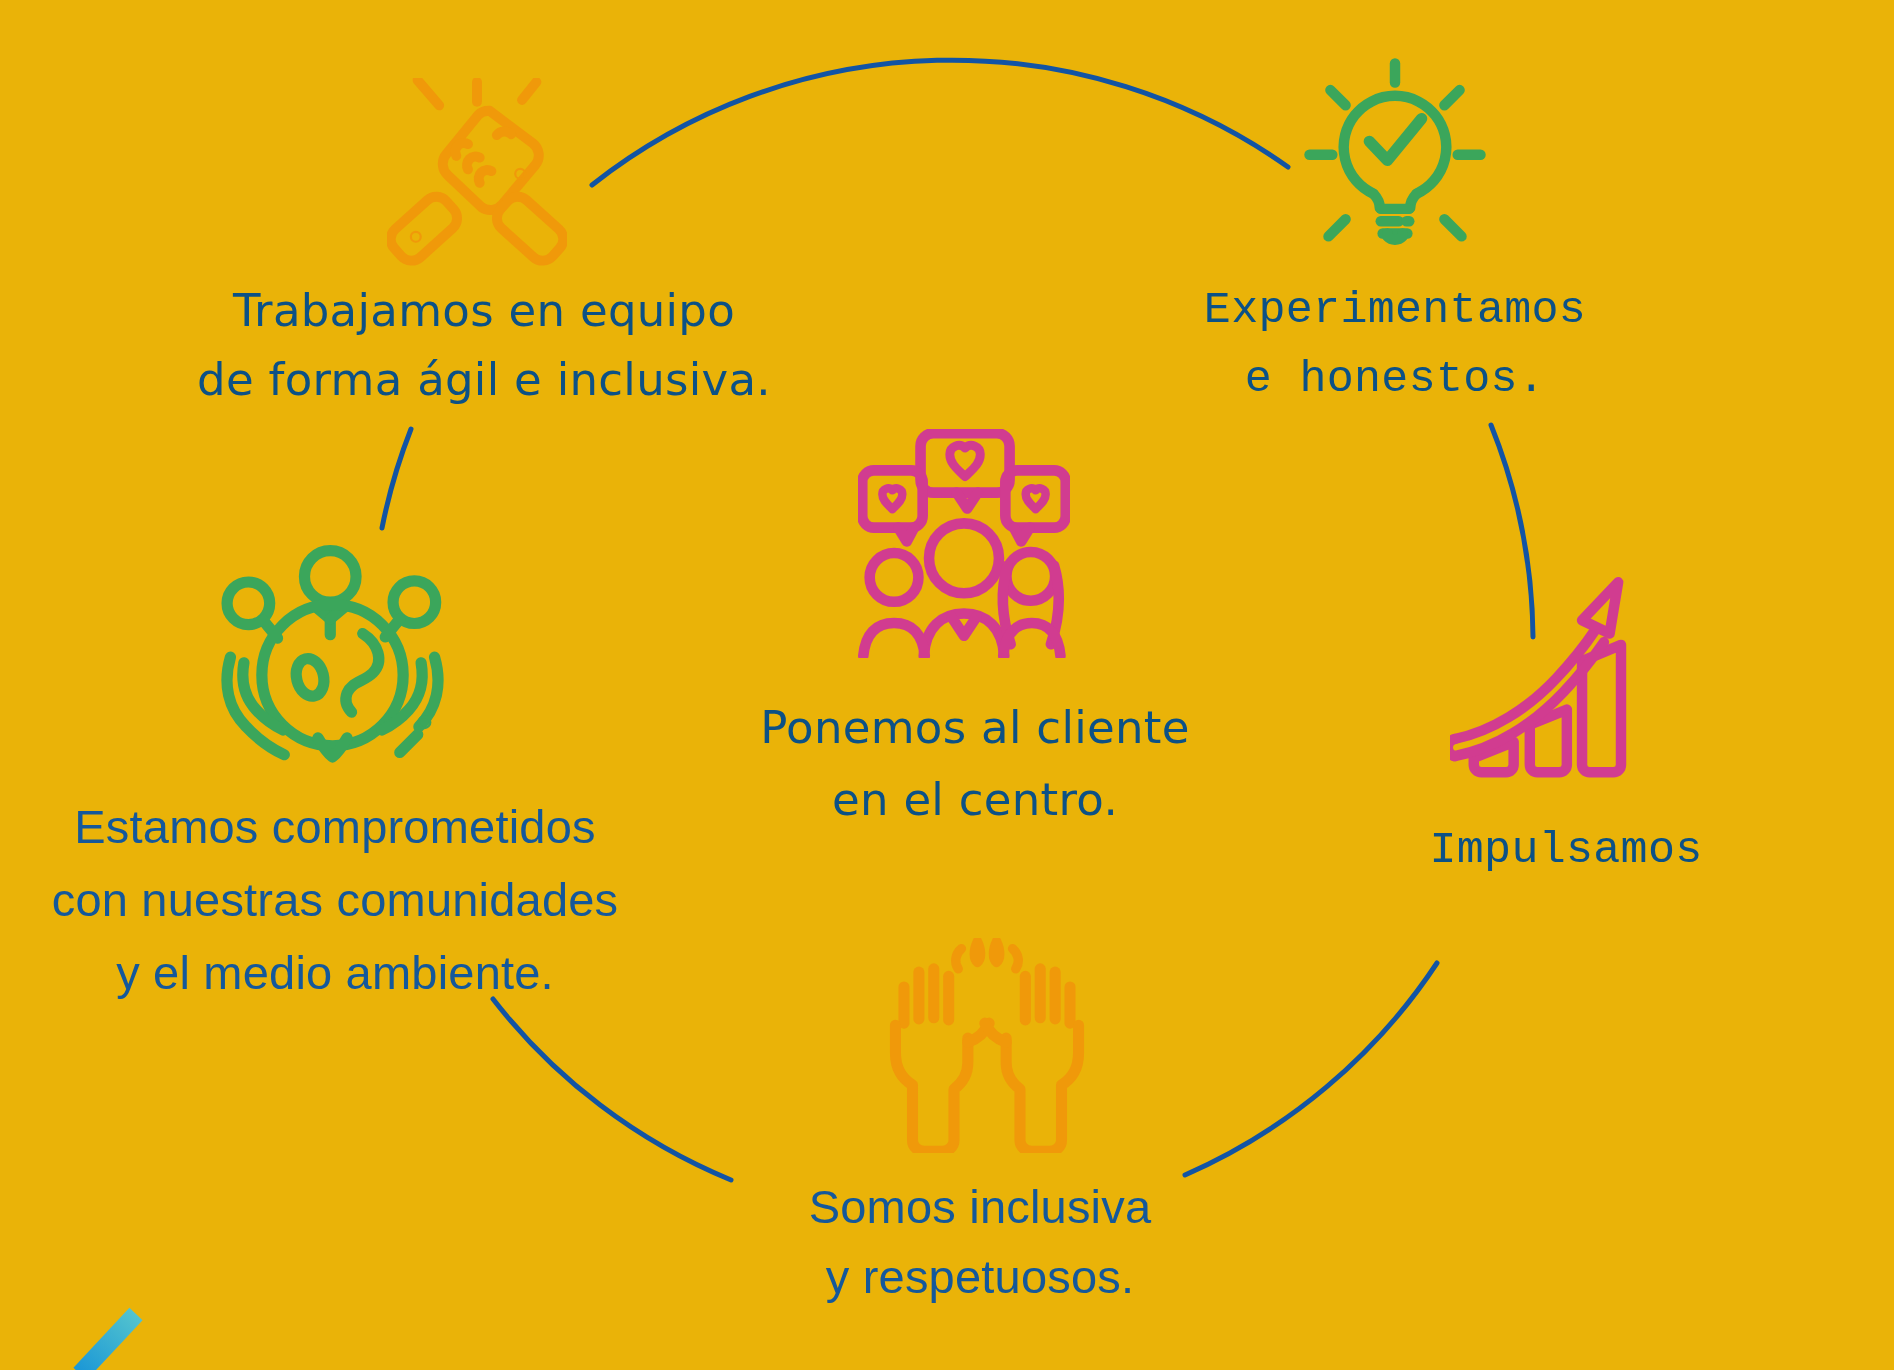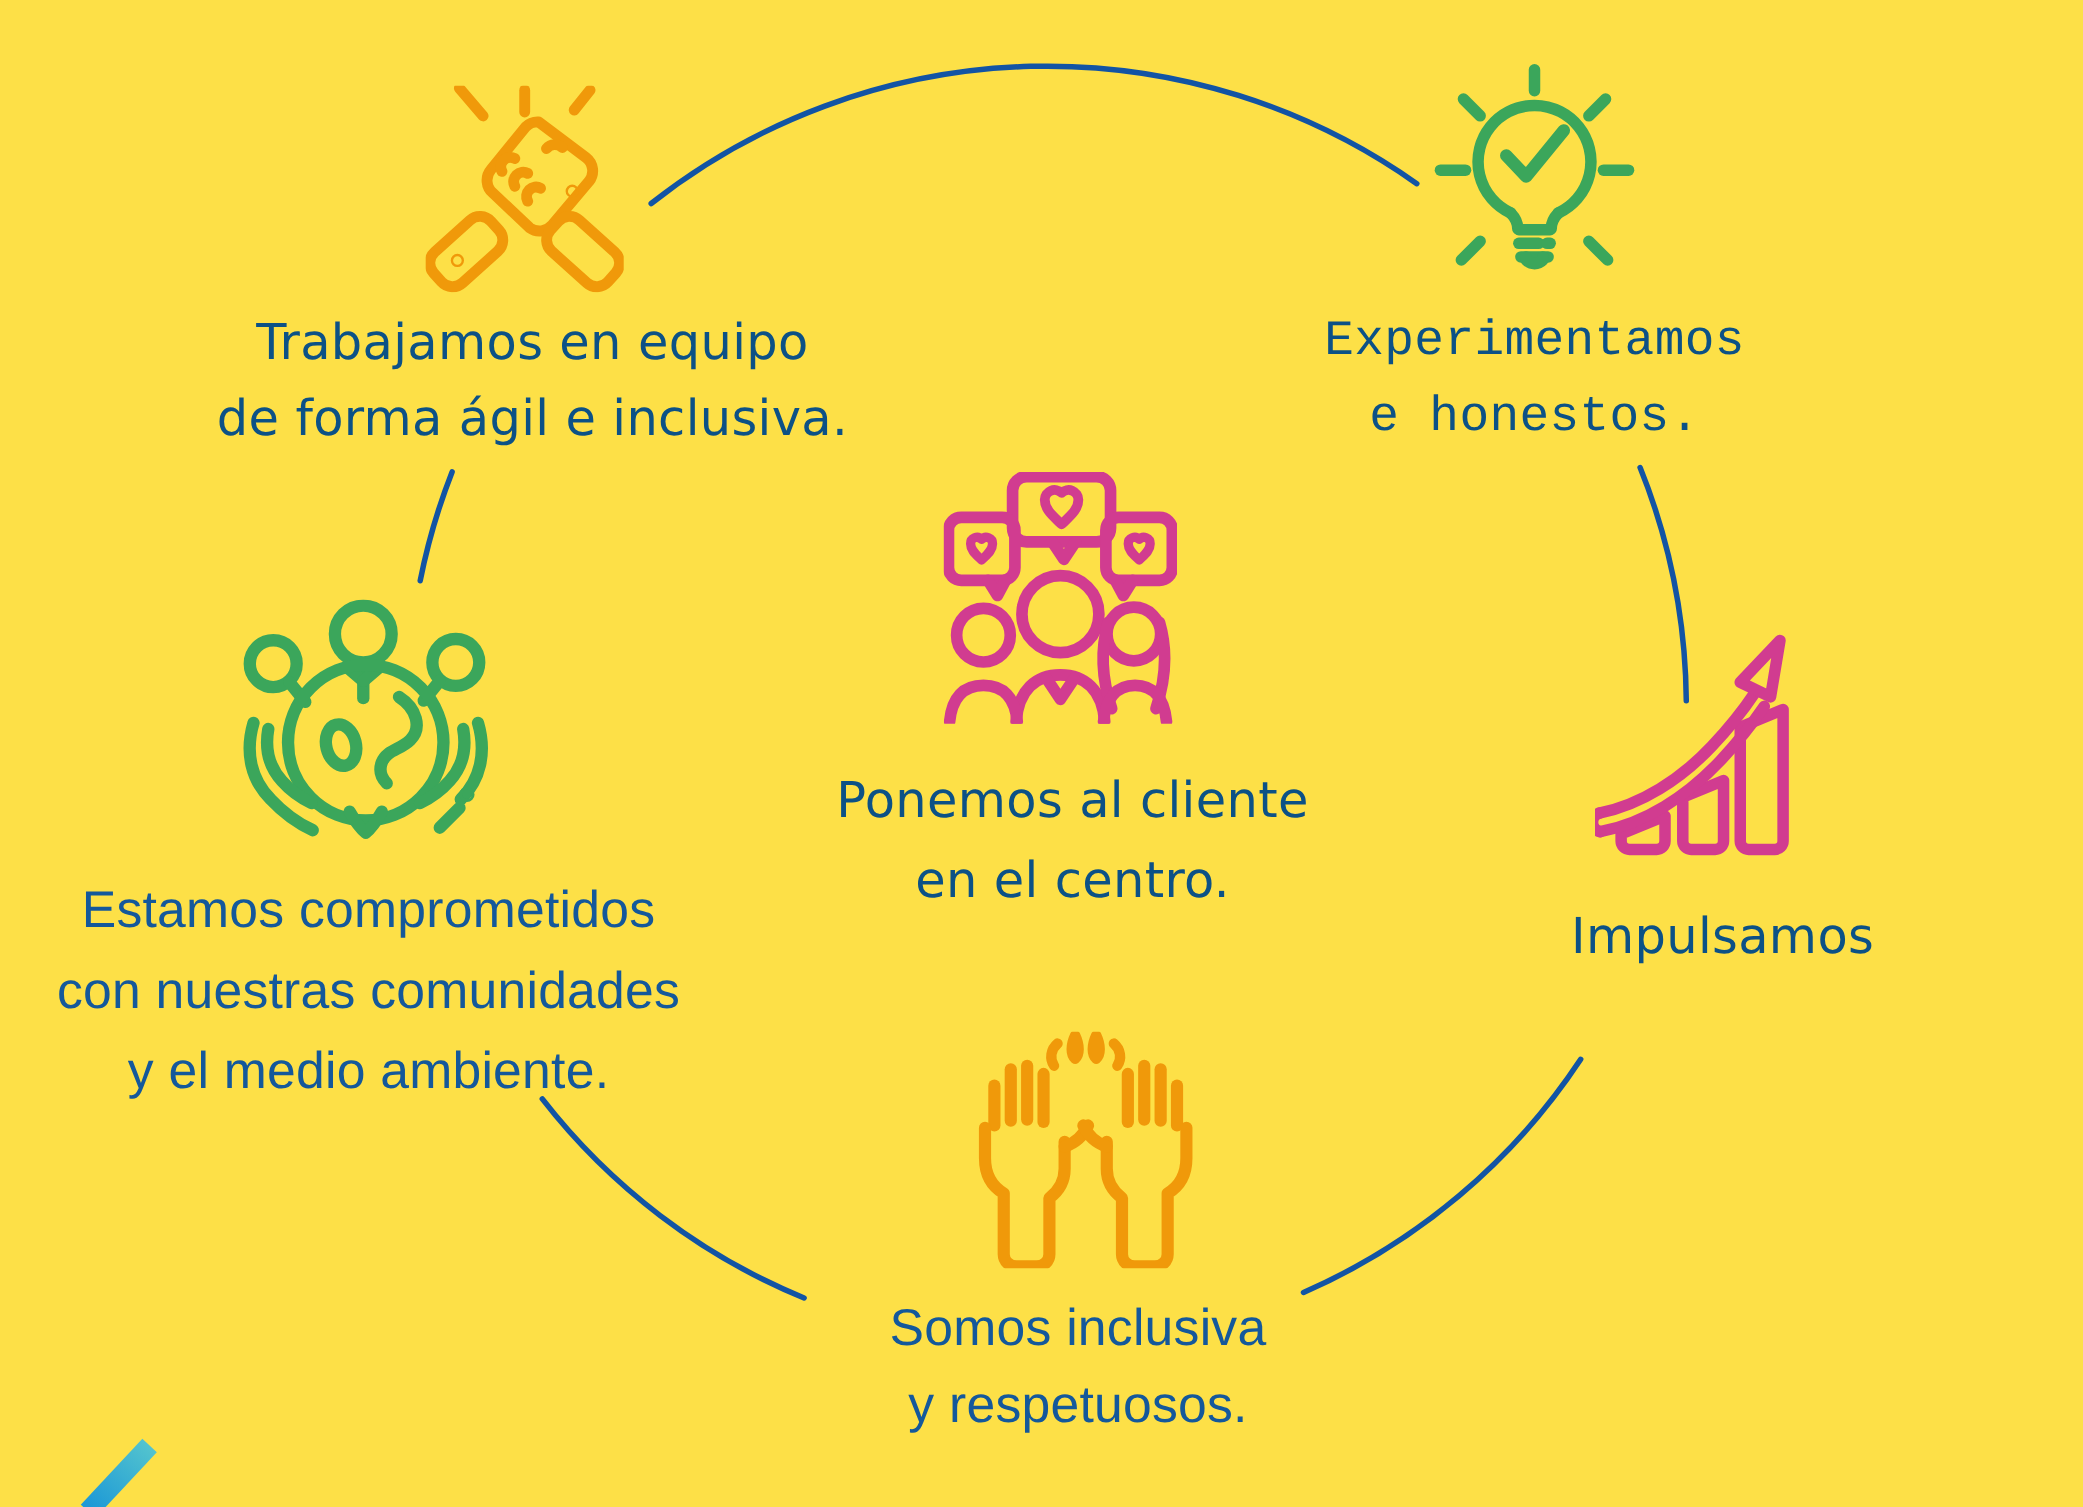--- a/index.html
+++ b/index.html
@@ -1,19 +1,19 @@
 <!DOCTYPE html>
 <html><head>
 <meta charset="utf-8">
 <style>
   html,body{margin:0;padding:0;background:#000;}
   .stage{
     position:relative;
     width:1894px;height:1370px;
-    background:#fde047;
+    background:#eab308;
     overflow:hidden;
     font-family:"DejaVu Sans", sans-serif;
   }
   .layer{position:absolute;left:0;top:0;}
   .icon{position:absolute;}
   .icon svg{display:block;width:100%;height:100%;}
   .val-text{
     position:absolute;
     display:flex;flex-direction:column;align-items:center;
     text-align:center;
@@ -35,21 +35,21 @@
   #ic-teamwork   {left:387px;  top:78px;  width:180px; height:188px;}
   #tx-teamwork   {left:134px;  top:276px; width:700px;}
   #ic-innovation {left:1300px; top:53px;  width:190px; height:211px;}
   #tx-innovation {left:1095px; top:276px; width:600px;font-family:Liberation Mono, monospace;}
   #ic-client     {left:858px;  top:429px; width:212px; height:229px;}
   #tx-client     {left:675px;  top:692px; width:600px;}
   .t-geo.tight{line-height:72px;}
   #ic-community  {left:220px;  top:545px; width:225px; height:240px;}
   #tx-community  {left:-16px;  top:790px; width:702px;}
   #ic-profit     {left:1450px; top:566px; width:190px; height:213px;}
-  #tx-profit     {left:1266px; top:816px; width:600px;}
+  #tx-profit     {left:1266px; top:816px; width:600px;font-family:Liberation Mono, monospace;}
   #ic-honesty    {left:880px;  top:938px; width:214px; height:215px;}
   #tx-honesty    {left:680px;  top:1172px;width:600px; line-height:70px;}
 </style>
 </head>
 <body>
 
 <div class="stage">
 
   <svg class="layer" width="1894" height="1370" viewBox="0 0 1894 1370">
     <defs>

